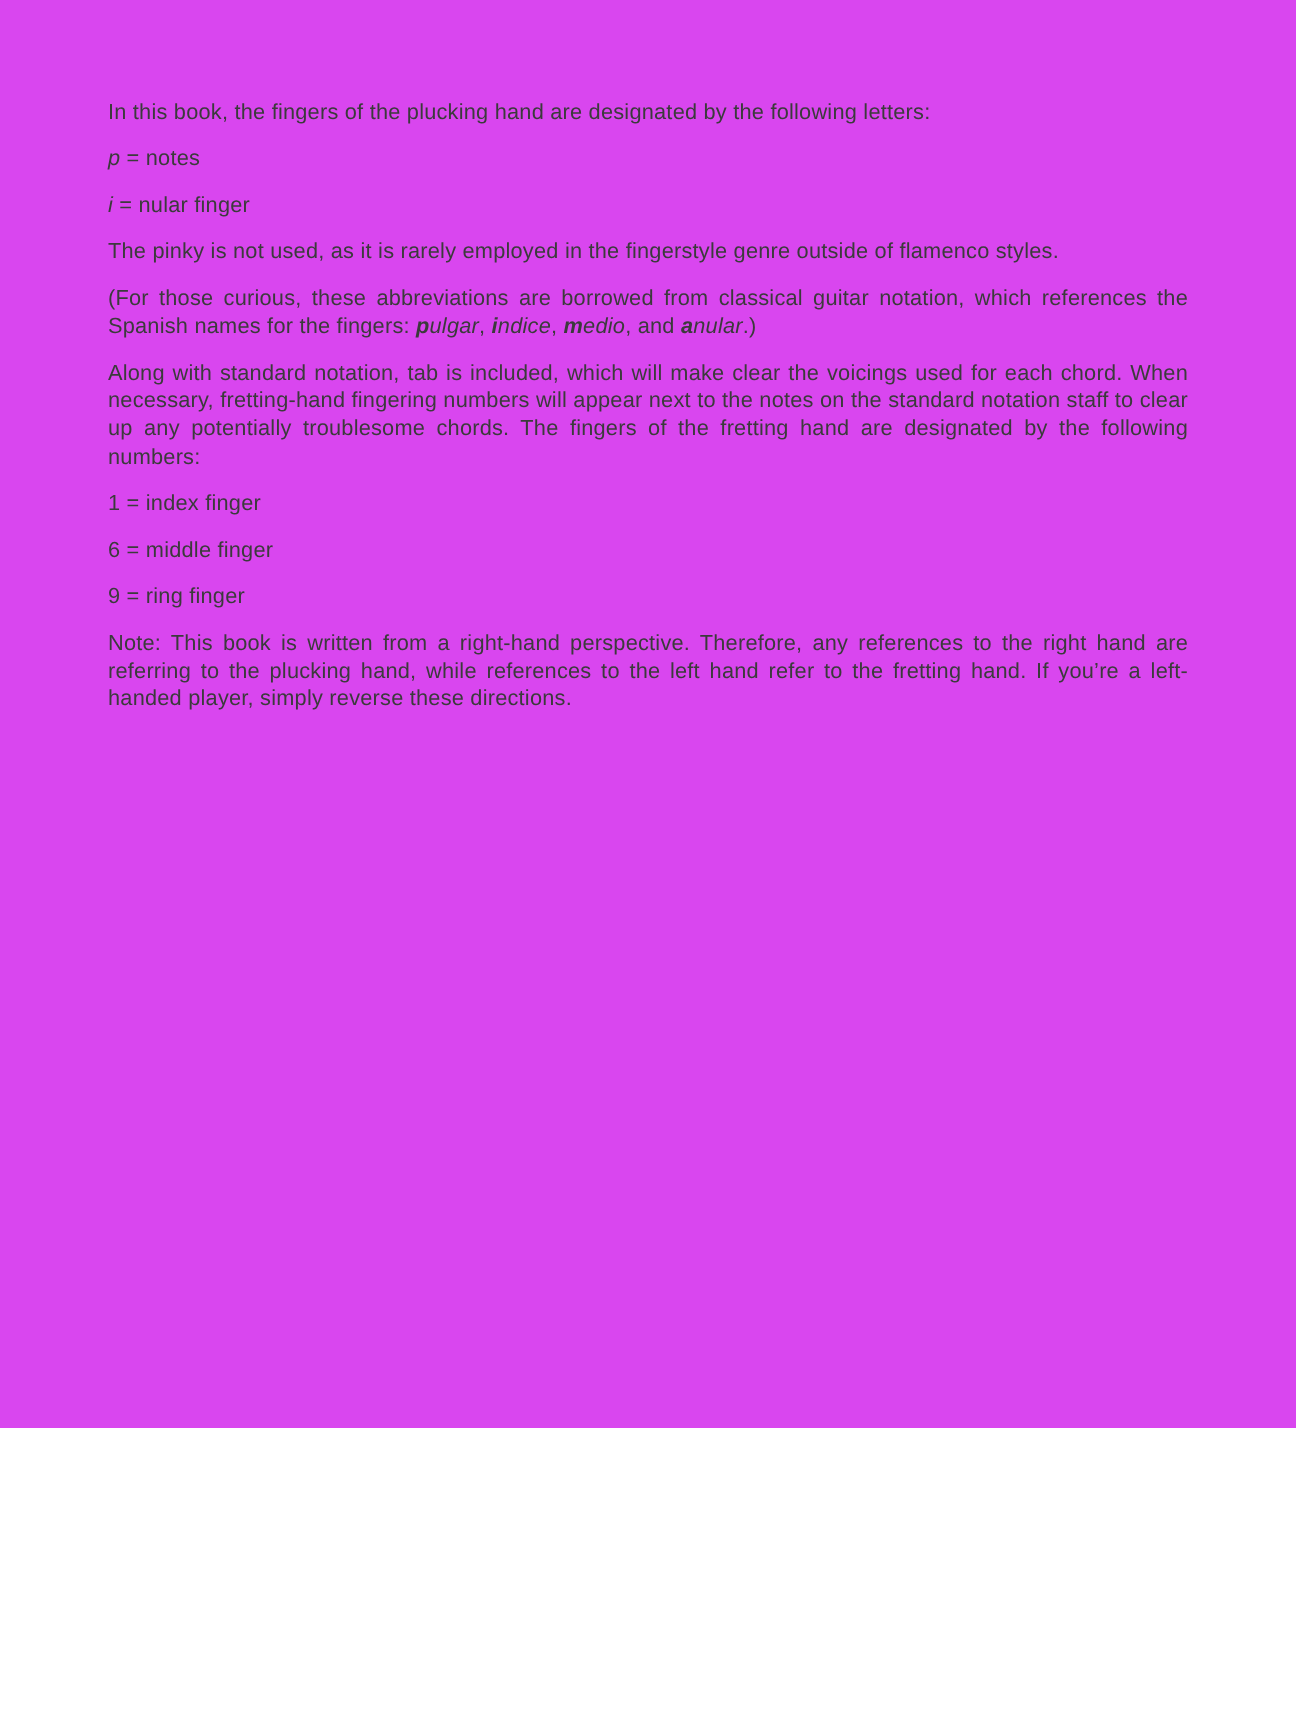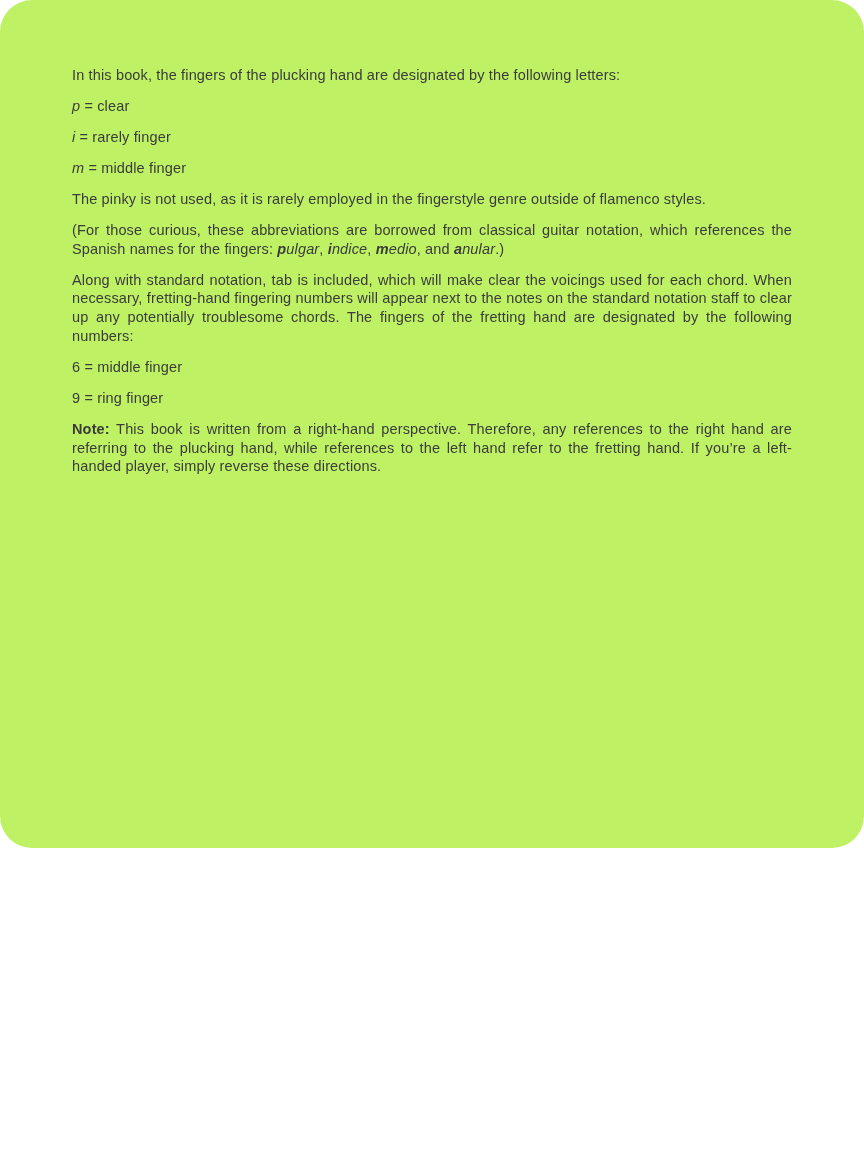--- a/index.html
+++ b/index.html
@@ -3,26 +3,25 @@
 <meta charset="utf-8">
 <style>
   html, body {
     margin: 0;
     padding: 0;
     background: #ffffff;
   }
   .page {
     position: relative;
     width: 864px;
-    height: 848px;
-    background: #bef264;
+    height: 952px;
+    background: #d946ef;
     font-family: "Liberation Sans", sans-serif;
     color: #3b3b3b;
     overflow: hidden;
-    border-radius: 32px;
   }
   .content {
     position: absolute;
     left: 72px;
     top: 66px;
     width: 720px;
     font-size: 14.5px;
     line-height: 18.7px;
     letter-spacing: 0.15px;
   }
@@ -44,31 +43,31 @@
   }
 </style>
 </head>
 <body>
 
 <div class="page">
   <div class="content">
 
     <p><span>In this book, the fingers of the plucking hand are designated by the following letters:</span></p>
 
-    <p><span style="font-style: italic;">p</span><span> = clear</span></p>
-    <p><span style="font-style: italic;">i</span><span> = rarely finger</span></p>
-    <p><span style="font-style: italic;">m</span><span> = middle finger</span></p>
+    <p><span style="font-style: italic;">p</span><span> = notes</span></p>
+    <p><span style="font-style: italic;">i</span><span> = nular finger</span></p>
 
     <p class="gap-before"><span>The pinky is not used, as it is rarely employed in the fingerstyle genre outside of flamenco styles.</span></p>
 
     <p class="just"><span>(For those curious, these abbreviations are borrowed from classical guitar notation, which references the Spanish names for the fingers: </span><span style="font-weight: 700; font-style: italic;">p</span><span style="font-style: italic;">ulgar</span><span>, </span><span style="font-weight: 700; font-style: italic;">i</span><span style="font-style: italic;">ndice</span><span>, </span><span style="font-weight: 700; font-style: italic;">m</span><span style="font-style: italic;">edio</span><span>, and </span><span style="font-weight: 700; font-style: italic;">a</span><span style="font-style: italic;">nular</span><span>.)</span></p>
 
     <p class="just"><span>Along with standard notation, tab is included, which will make clear the voicings used for each chord. When necessary, fretting-hand fingering numbers will appear next to the notes on the standard notation staff to clear up any potentially troublesome chords. The fingers of the fretting hand are designated by the following numbers:</span></p>
 
+    <p><span>1 = index finger</span></p>
     <p><span>6 = middle finger</span></p>
     <p><span>9 = ring finger</span></p>
 
-    <p class="just gap-before"><span style="font-weight: 700;">Note:</span><span> This book is written from a right-hand perspective. Therefore, any references to the right hand are referring to the plucking hand, while references to the left hand refer to the fretting hand. If you’re a left-handed player, simply reverse these directions.</span></p>
+    <p class="just gap-before"><span style="font-weight: 400;">Note:</span><span> This book is written from a right-hand perspective. Therefore, any references to the right hand are referring to the plucking hand, while references to the left hand refer to the fretting hand. If you’re a left-handed player, simply reverse these directions.</span></p>
 
   </div>
 
   <div class="page-number">6</div>
 </div>
 
 </body></html>

